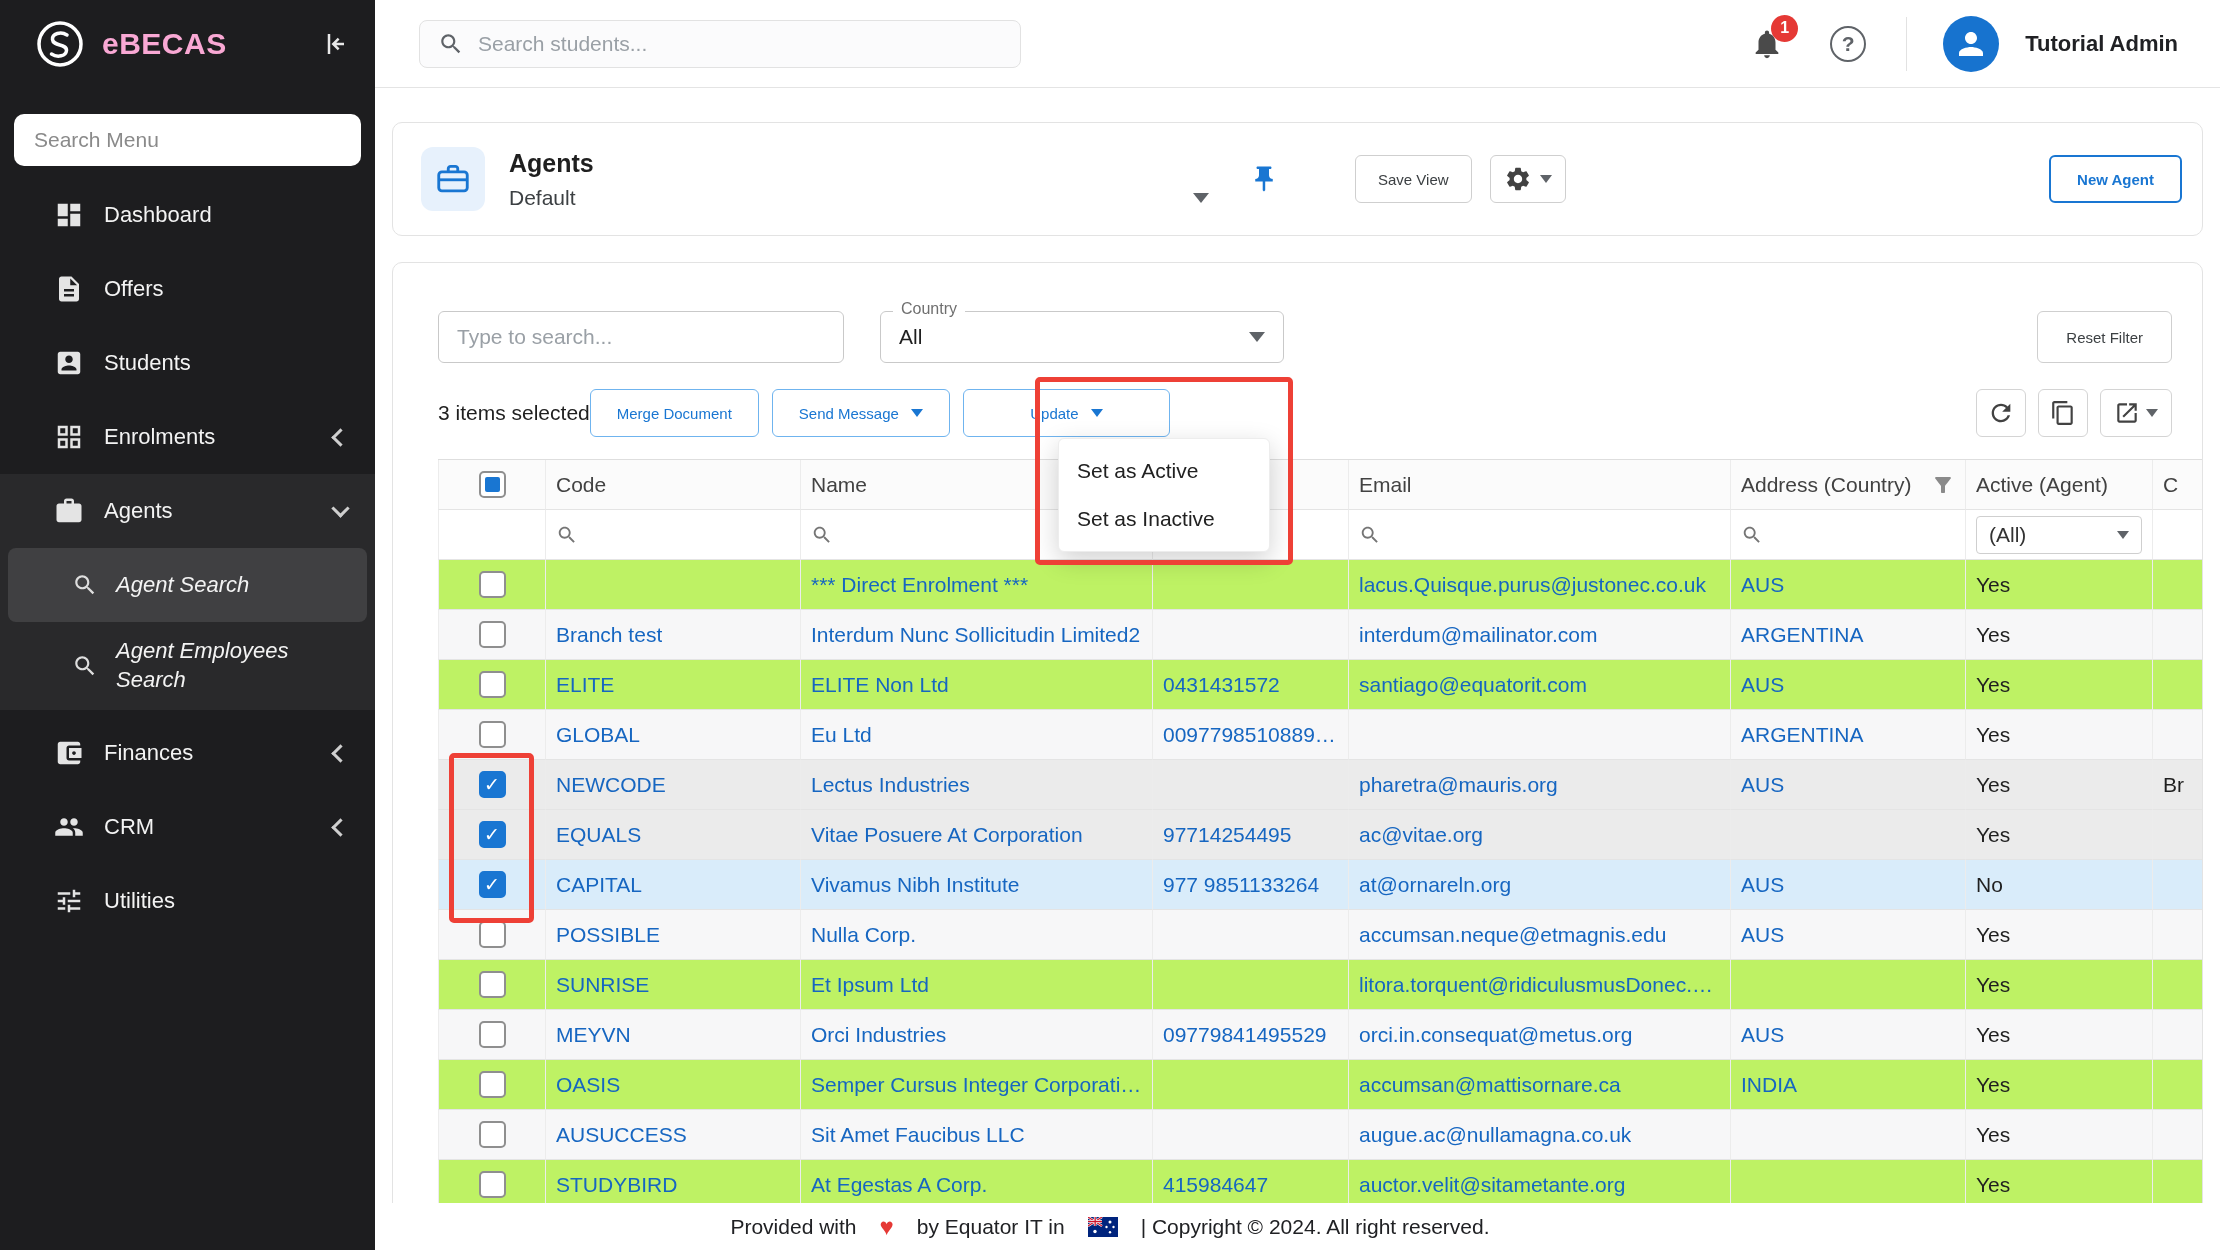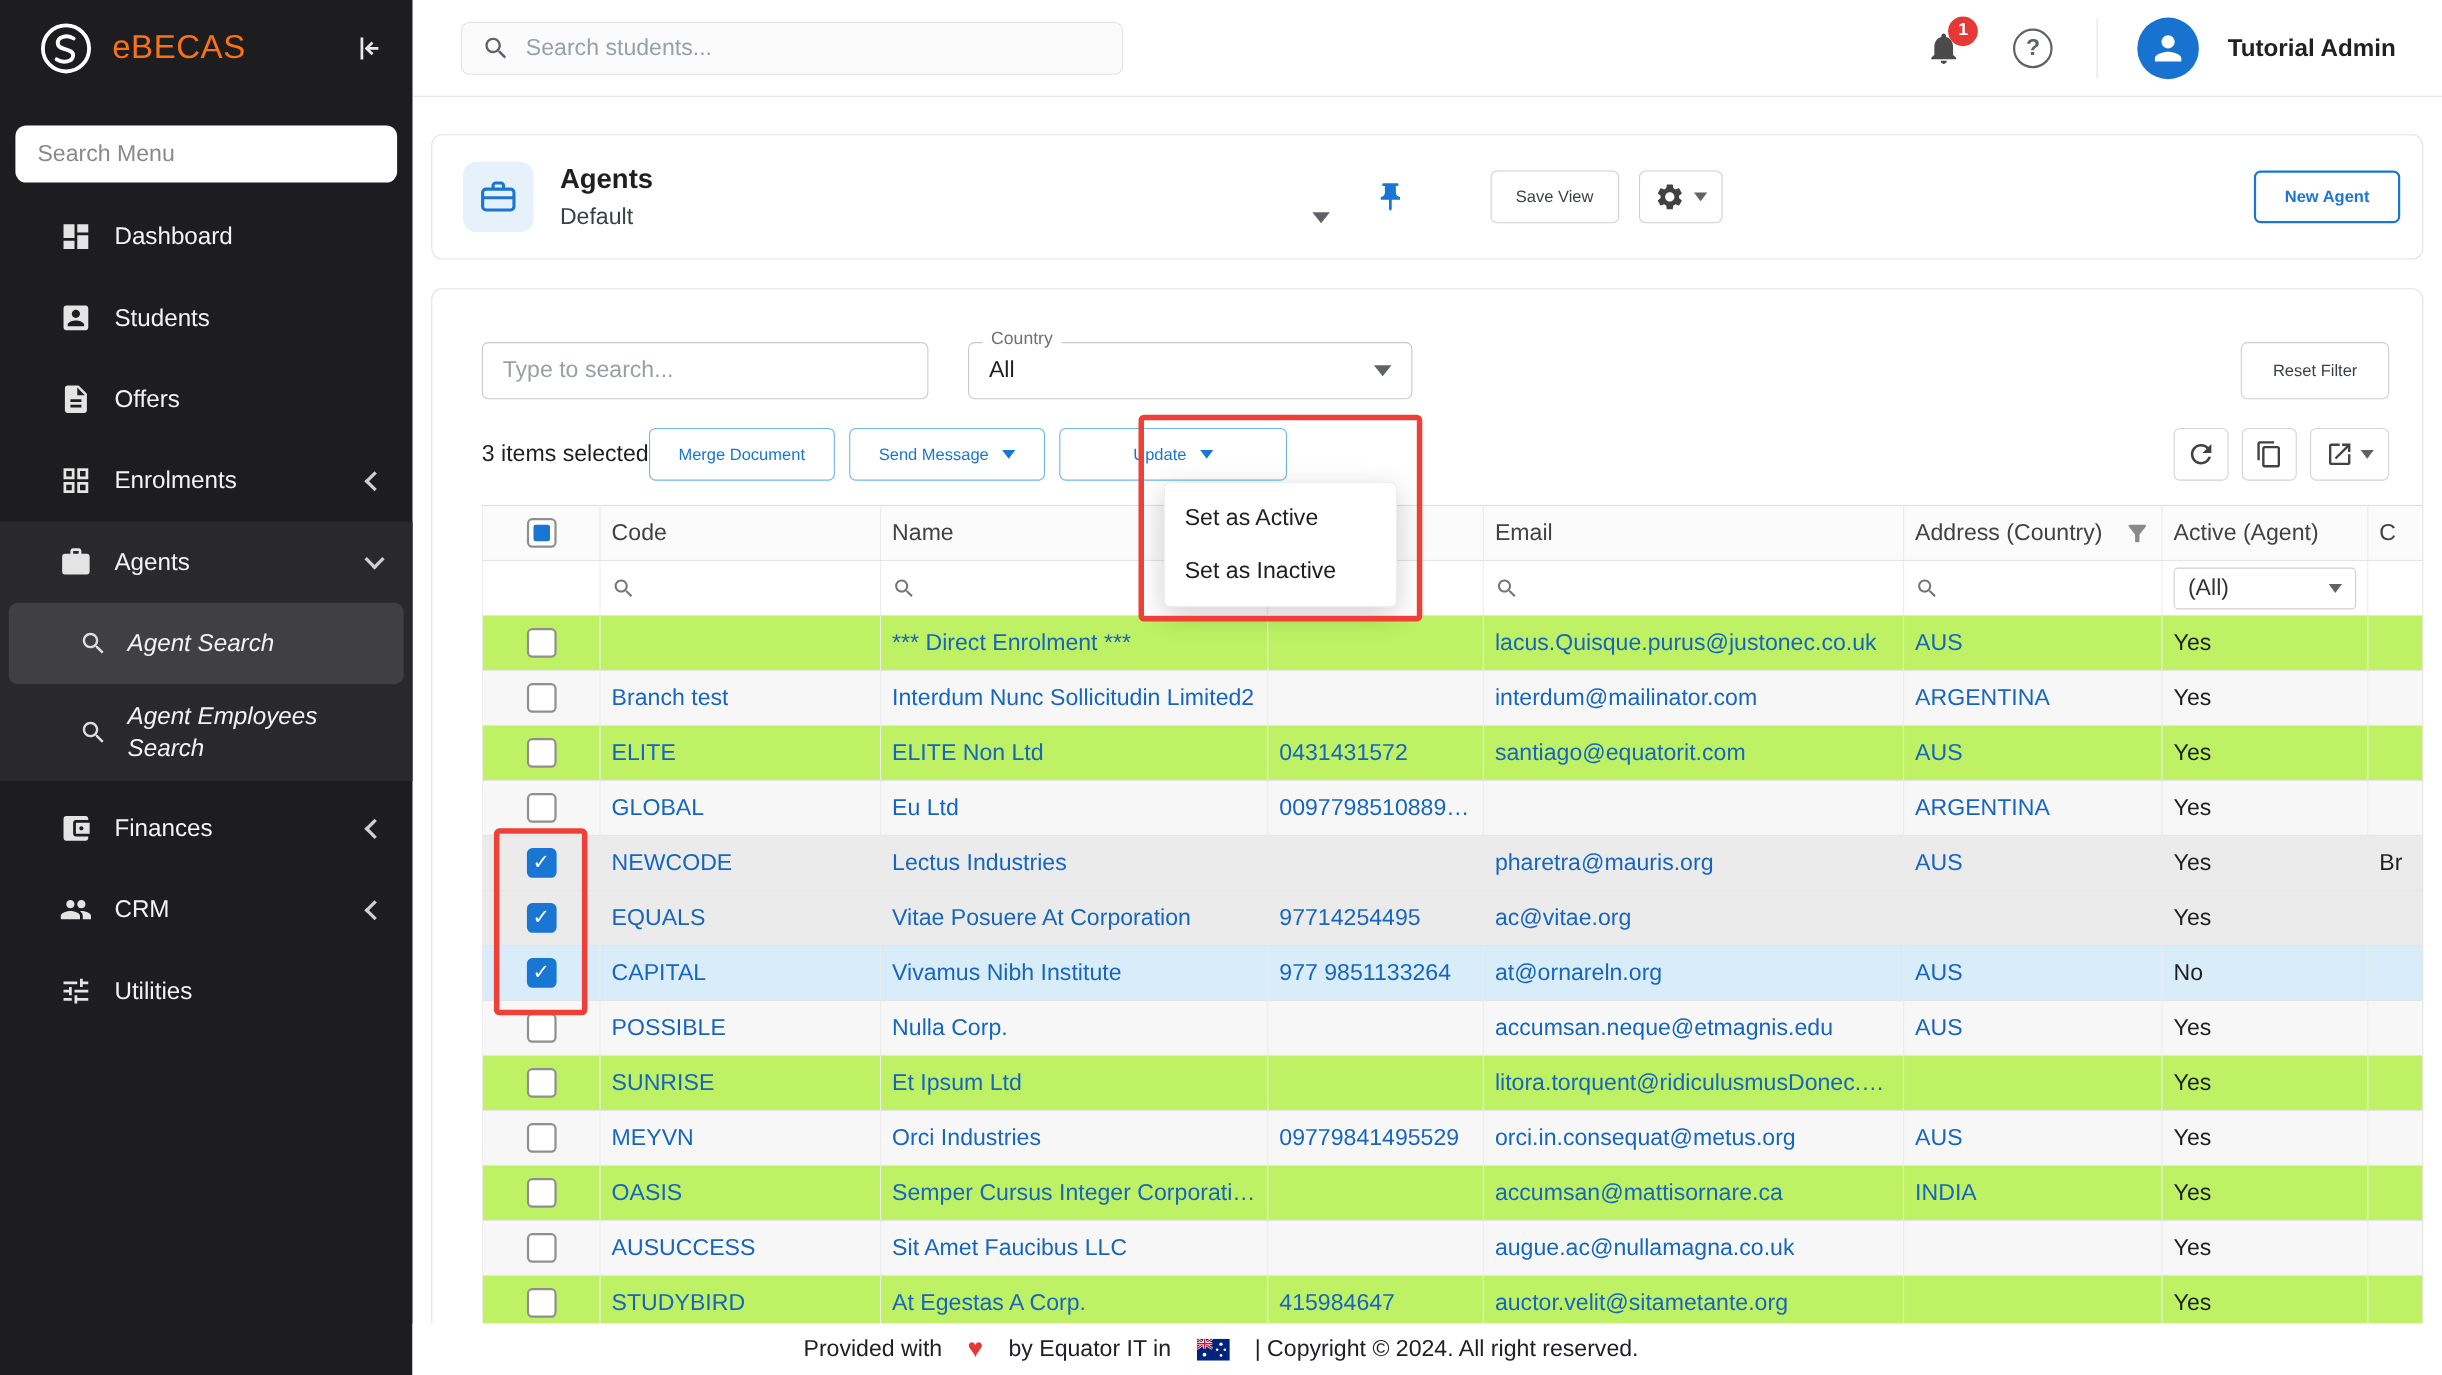--- a/index.html
+++ b/index.html
@@ -4,21 +4,21 @@
 <style>
   * { margin:0; padding:0; box-sizing:border-box; }
   html,body { width:2220px; height:1250px; overflow:hidden; }
   body { font-family:"Liberation Sans","DejaVu Sans",sans-serif; font-size:21px; color:#222; background:#fff; position:relative; }
   input { font-family:inherit; outline:none; }
   input::placeholder { color:#9aa0a6; }
 
   
   .sidebar { position:absolute; left:0; top:0; width:375px; height:1250px; background:#1d1d1f; z-index:10; }
   .logo-row { height:88px; display:flex; align-items:center; padding:0 26px 0 34px; gap:16px; }
-  .logo-text { font-size:30px; font-weight:normal; color:#f97316; letter-spacing:.5px; flex:1; }
+  .logo-text { font-size:30px; font-weight:bold; color:#f9a8d4; letter-spacing:.5px; flex:1; }
   .collapse-btn { color:#e8e8e8; display:flex; }
   .menu-search { margin:26px 14px 12px; }
   .menu-search input { width:100%; height:52px; border-radius:10px; border:none; padding:0 20px; font-size:21px; background:#fff; color:#333; }
   .menu-search input::placeholder { color:#8a8a8a; }
   .nav-item { height:74px; display:flex; align-items:center; padding:0 28px 0 54px; gap:20px; color:#f3f3f3; font-size:22px; cursor:pointer; }
   .nav-item .nicon { width:30px; height:30px; flex:none; color:#e4e4e4; }
   .agents-block { background:#29292b; }
   .nav-sub { padding-left:64px; margin:0 8px; border-radius:8px; height:74px; display:flex; align-items:center; gap:18px; color:#f3f3f3; font-size:22px; cursor:pointer;font-style:italic; }
   .nav-sub .nicon { width:26px; height:26px; flex:none; color:#dedede; }
   .nav-sub.active { background:#404042; }
@@ -130,29 +130,29 @@
 
   <nav>
     <div class="nav-item">
       <svg class="nicon" viewBox="0 0 24 24" fill="currentColor">
           <path d="M3 13h8V3H3v10zm0 8h8v-6H3v6zm10 0h8V11h-8v10zm0-18v6h8V3h-8z"></path>
         </svg>
       <span>Dashboard</span>
     </div>
     <div class="nav-item">
       <svg class="nicon" viewBox="0 0 24 24" fill="currentColor">
-          <path d="M19 3H5c-1.1 0-2 .9-2 2v14c0 1.1.9 2 2 2h14c1.1 0 2-.9 2-2V5c0-1.1-.9-2-2-2zm-7 3c1.66 0 3 1.34 3 3s-1.34 3-3 3-3-1.34-3-3 1.34-3 3-3zm6 12H6v-1c0-2 4-3.1 6-3.1s6 1.1 6 3.1v1z"></path>
-        </svg>
-      <span>Students</span>
+          <path d="M14 2H6c-1.1 0-2 .9-2 2v16c0 1.1.9 2 2 2h12c1.1 0 2-.9 2-2V8l-6-6zm2 16H8v-2h8v2zm0-4H8v-2h8v2zm-3-5V3.5L18.5 9H13z"></path>
+        </svg>
+      <span>Offers</span>
     </div>
     <div class="nav-item">
       <svg class="nicon" viewBox="0 0 24 24" fill="currentColor">
-          <path d="M14 2H6c-1.1 0-2 .9-2 2v16c0 1.1.9 2 2 2h12c1.1 0 2-.9 2-2V8l-6-6zm2 16H8v-2h8v2zm0-4H8v-2h8v2zm-3-5V3.5L18.5 9H13z"></path>
-        </svg>
-      <span>Offers</span>
+          <path d="M19 3H5c-1.1 0-2 .9-2 2v14c0 1.1.9 2 2 2h14c1.1 0 2-.9 2-2V5c0-1.1-.9-2-2-2zm-7 3c1.66 0 3 1.34 3 3s-1.34 3-3 3-3-1.34-3-3 1.34-3 3-3zm6 12H6v-1c0-2 4-3.1 6-3.1s6 1.1 6 3.1v1z"></path>
+        </svg>
+      <span>Students</span>
     </div>
     <div class="nav-item">
       <svg class="nicon" viewBox="0 0 24 24" fill="currentColor">
           <path d="M3 3v8h8V3H3zm6 6H5V5h4v4zm-6 4v8h8v-8H3zm6 6H5v-4h4v4zm4-16v8h8V3h-8zm6 6h-4V5h4v4zm-6 4v8h8v-8h-8zm6 6h-4v-4h4v4z"></path>
         </svg>
       <span>Enrolments</span>
       <span class="chev left"></span>
     </div>
 
     <div class="agents-block">

